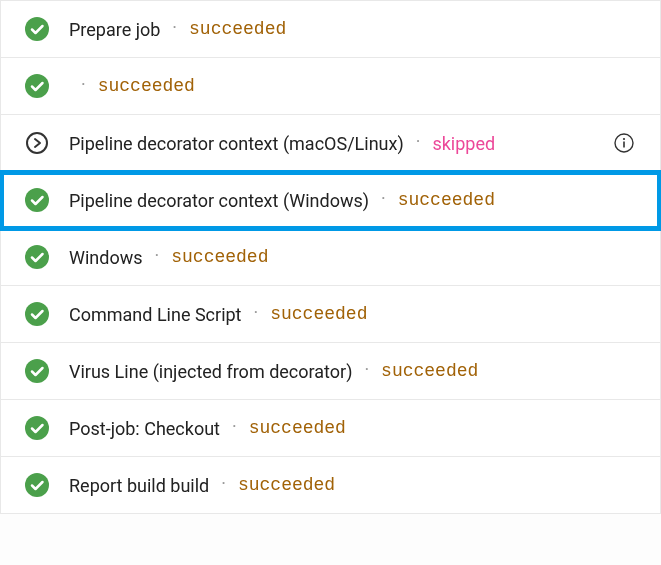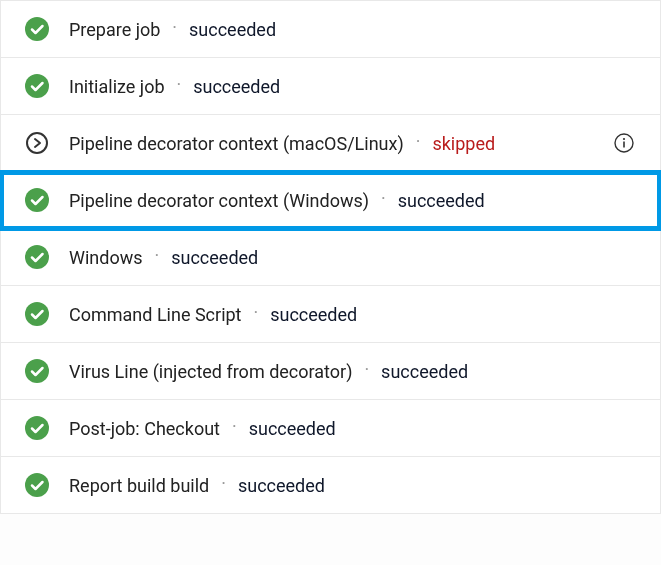--- a/index.html
+++ b/index.html
@@ -59,24 +59,25 @@
       color: #999;
       font-size: 18px;
       position: relative;
       top: -2px;
     }
     .status-text {
       font-size: 18px;
       font-weight: 400;
     }
     .status-succeeded {
-      color: #0f172a;
+      color: #a16207;
+      font-family: Liberation Mono, monospace;
     }
     .status-skipped {
-      color: #b91c1c;
+      color: #ec4899;
     }
     .info-icon {
       margin-left: auto;
       width: 20px;
       height: 20px;
       display: flex;
       align-items: center;
       justify-content: center;
       color: #333;
     }
@@ -102,21 +103,20 @@
     <span class="status-text status-succeeded">succeeded</span>
   </div>
 
   <div class="step-row">
     <span class="status-icon">
       <svg viewBox="0 0 24 24">
           <circle cx="12" cy="12" r="12" fill="#4ba04b"></circle>
           <path d="M7 12.5 L10.5 16 L17.5 9" stroke="#fff" stroke-width="2.5" fill="none" stroke-linecap="round" stroke-linejoin="round"></path>
         </svg>
     </span>
-    <span class="step-name">Initialize job</span>
     <span class="separator">·</span>
     <span class="status-text status-succeeded">succeeded</span>
   </div>
 
   <div class="step-row">
     <span class="status-icon">
       <svg viewBox="0 0 24 24">
           <circle cx="12" cy="12" r="10" fill="none" stroke="#333" stroke-width="2"></circle>
           <path d="M10 8 L15 12 L10 16" stroke="#333" stroke-width="2" fill="none" stroke-linecap="round" stroke-linejoin="round"></path>
         </svg>

